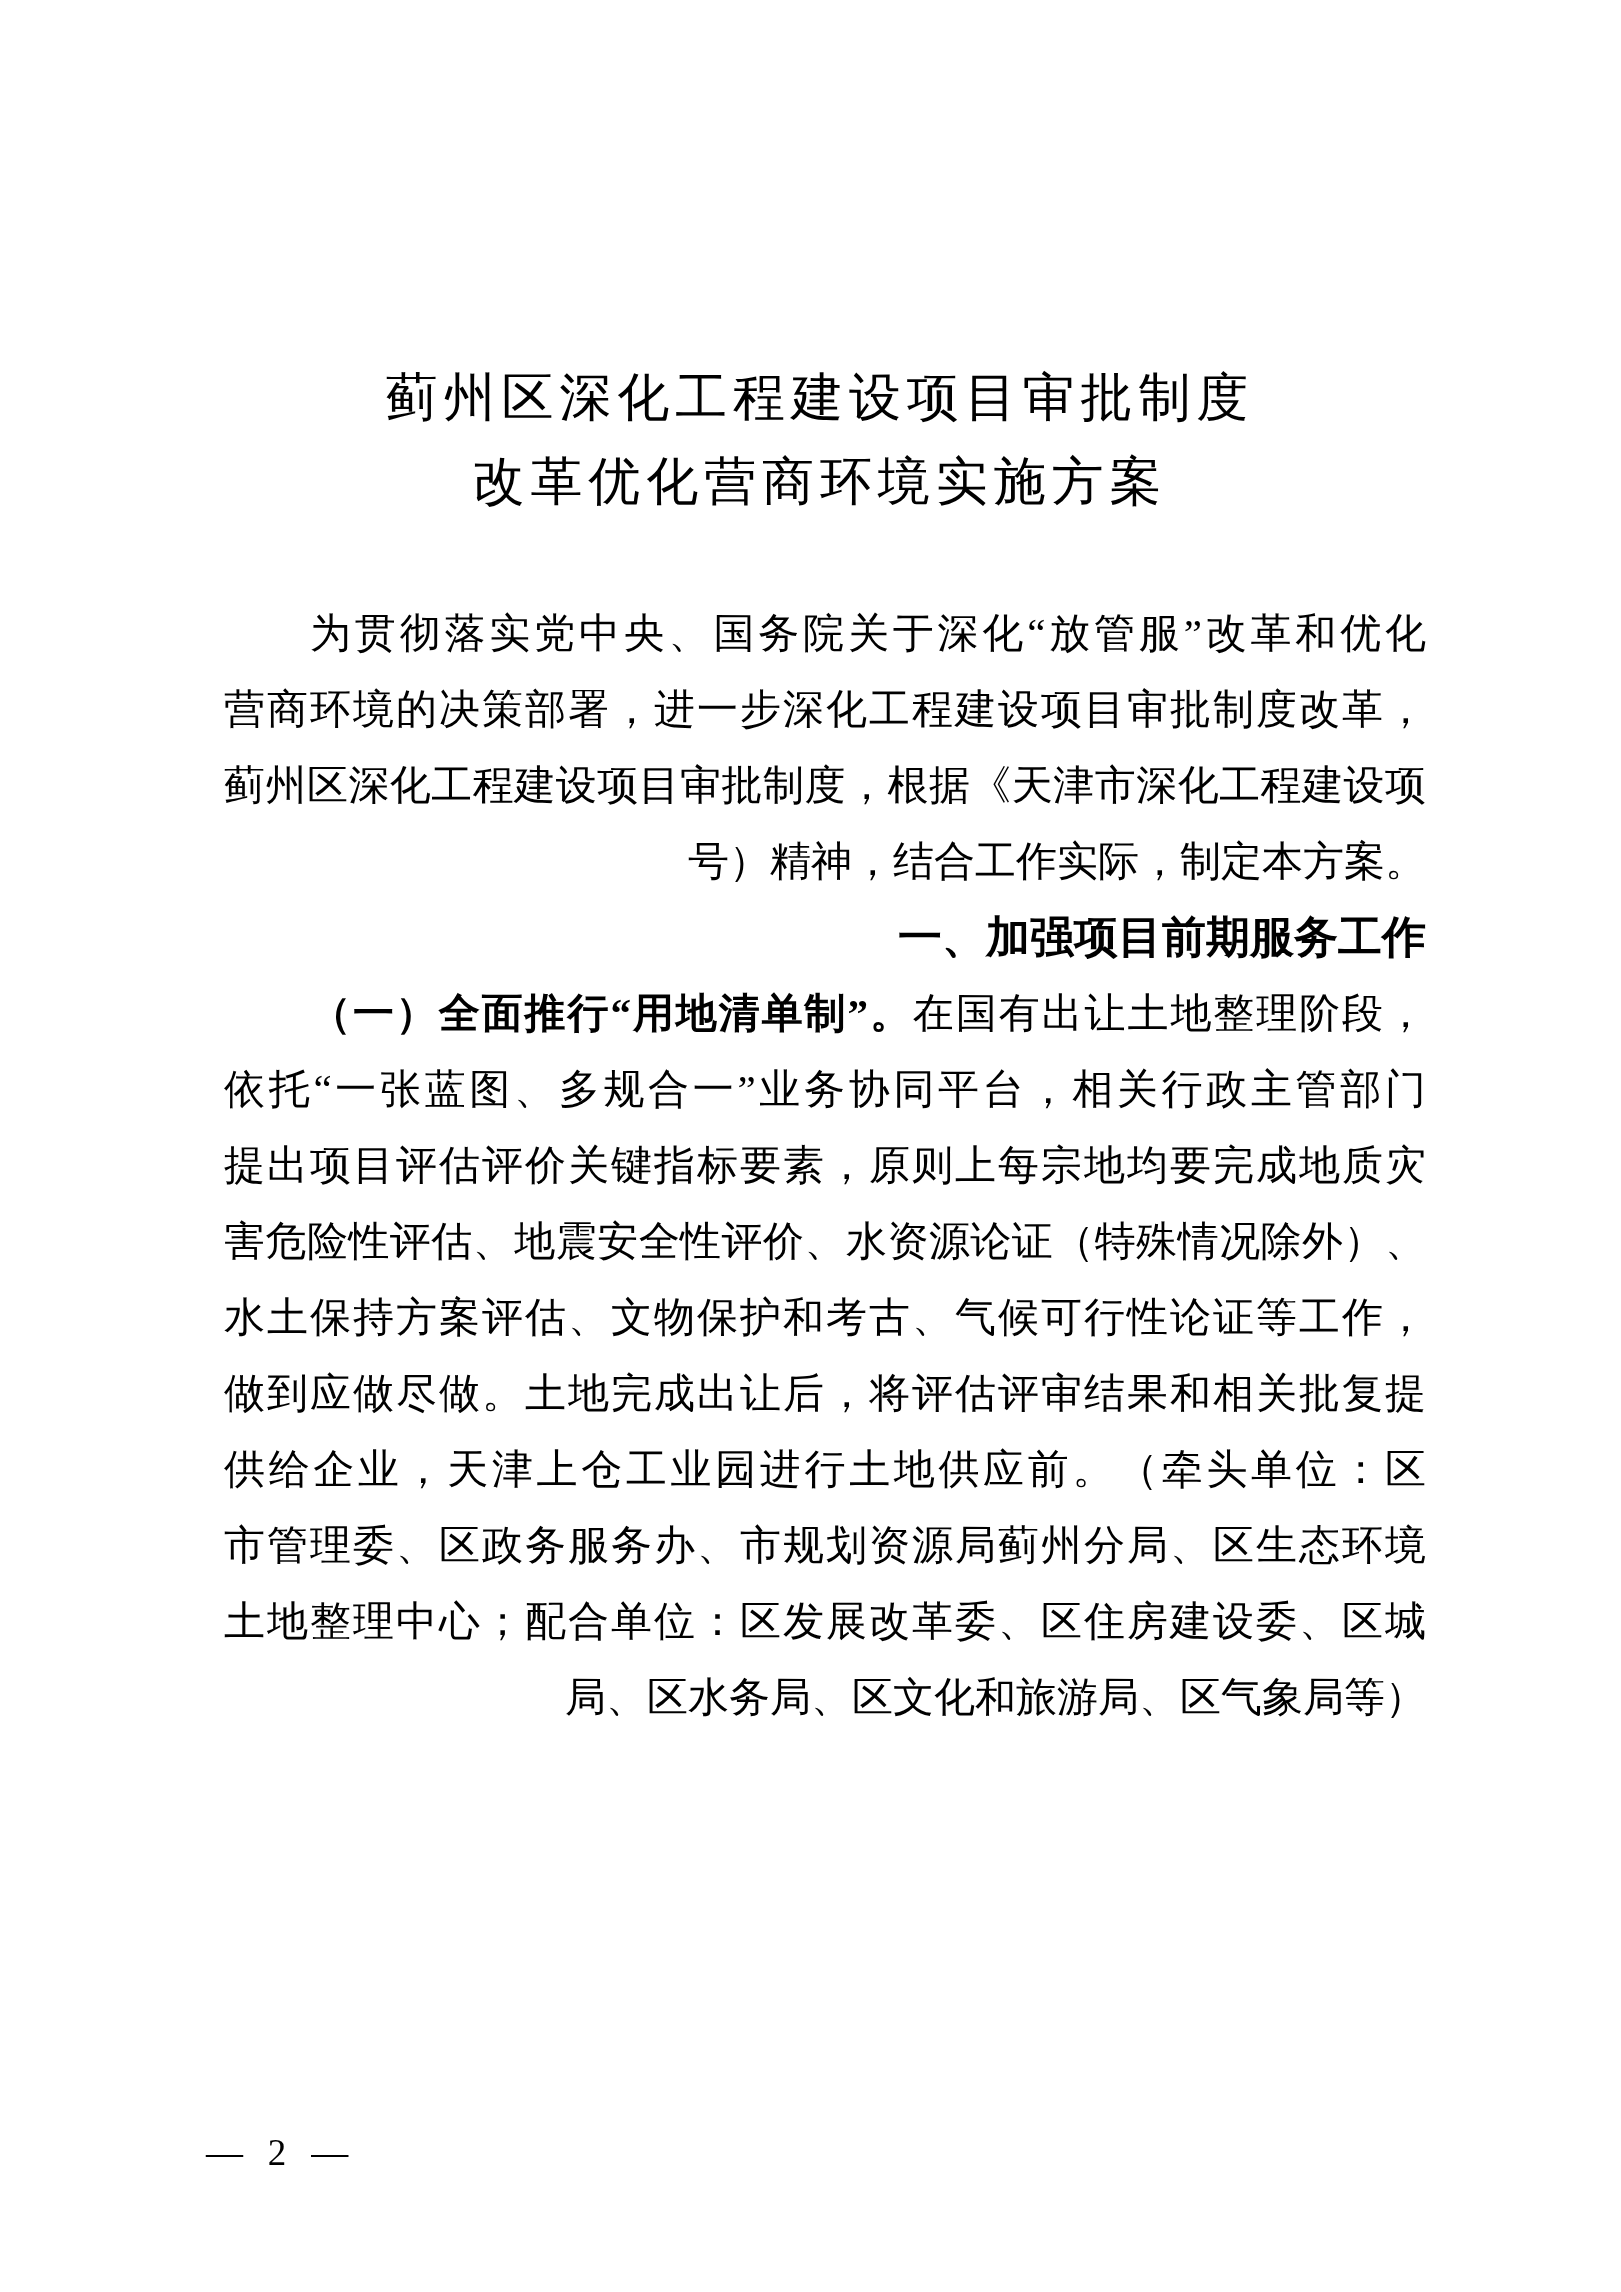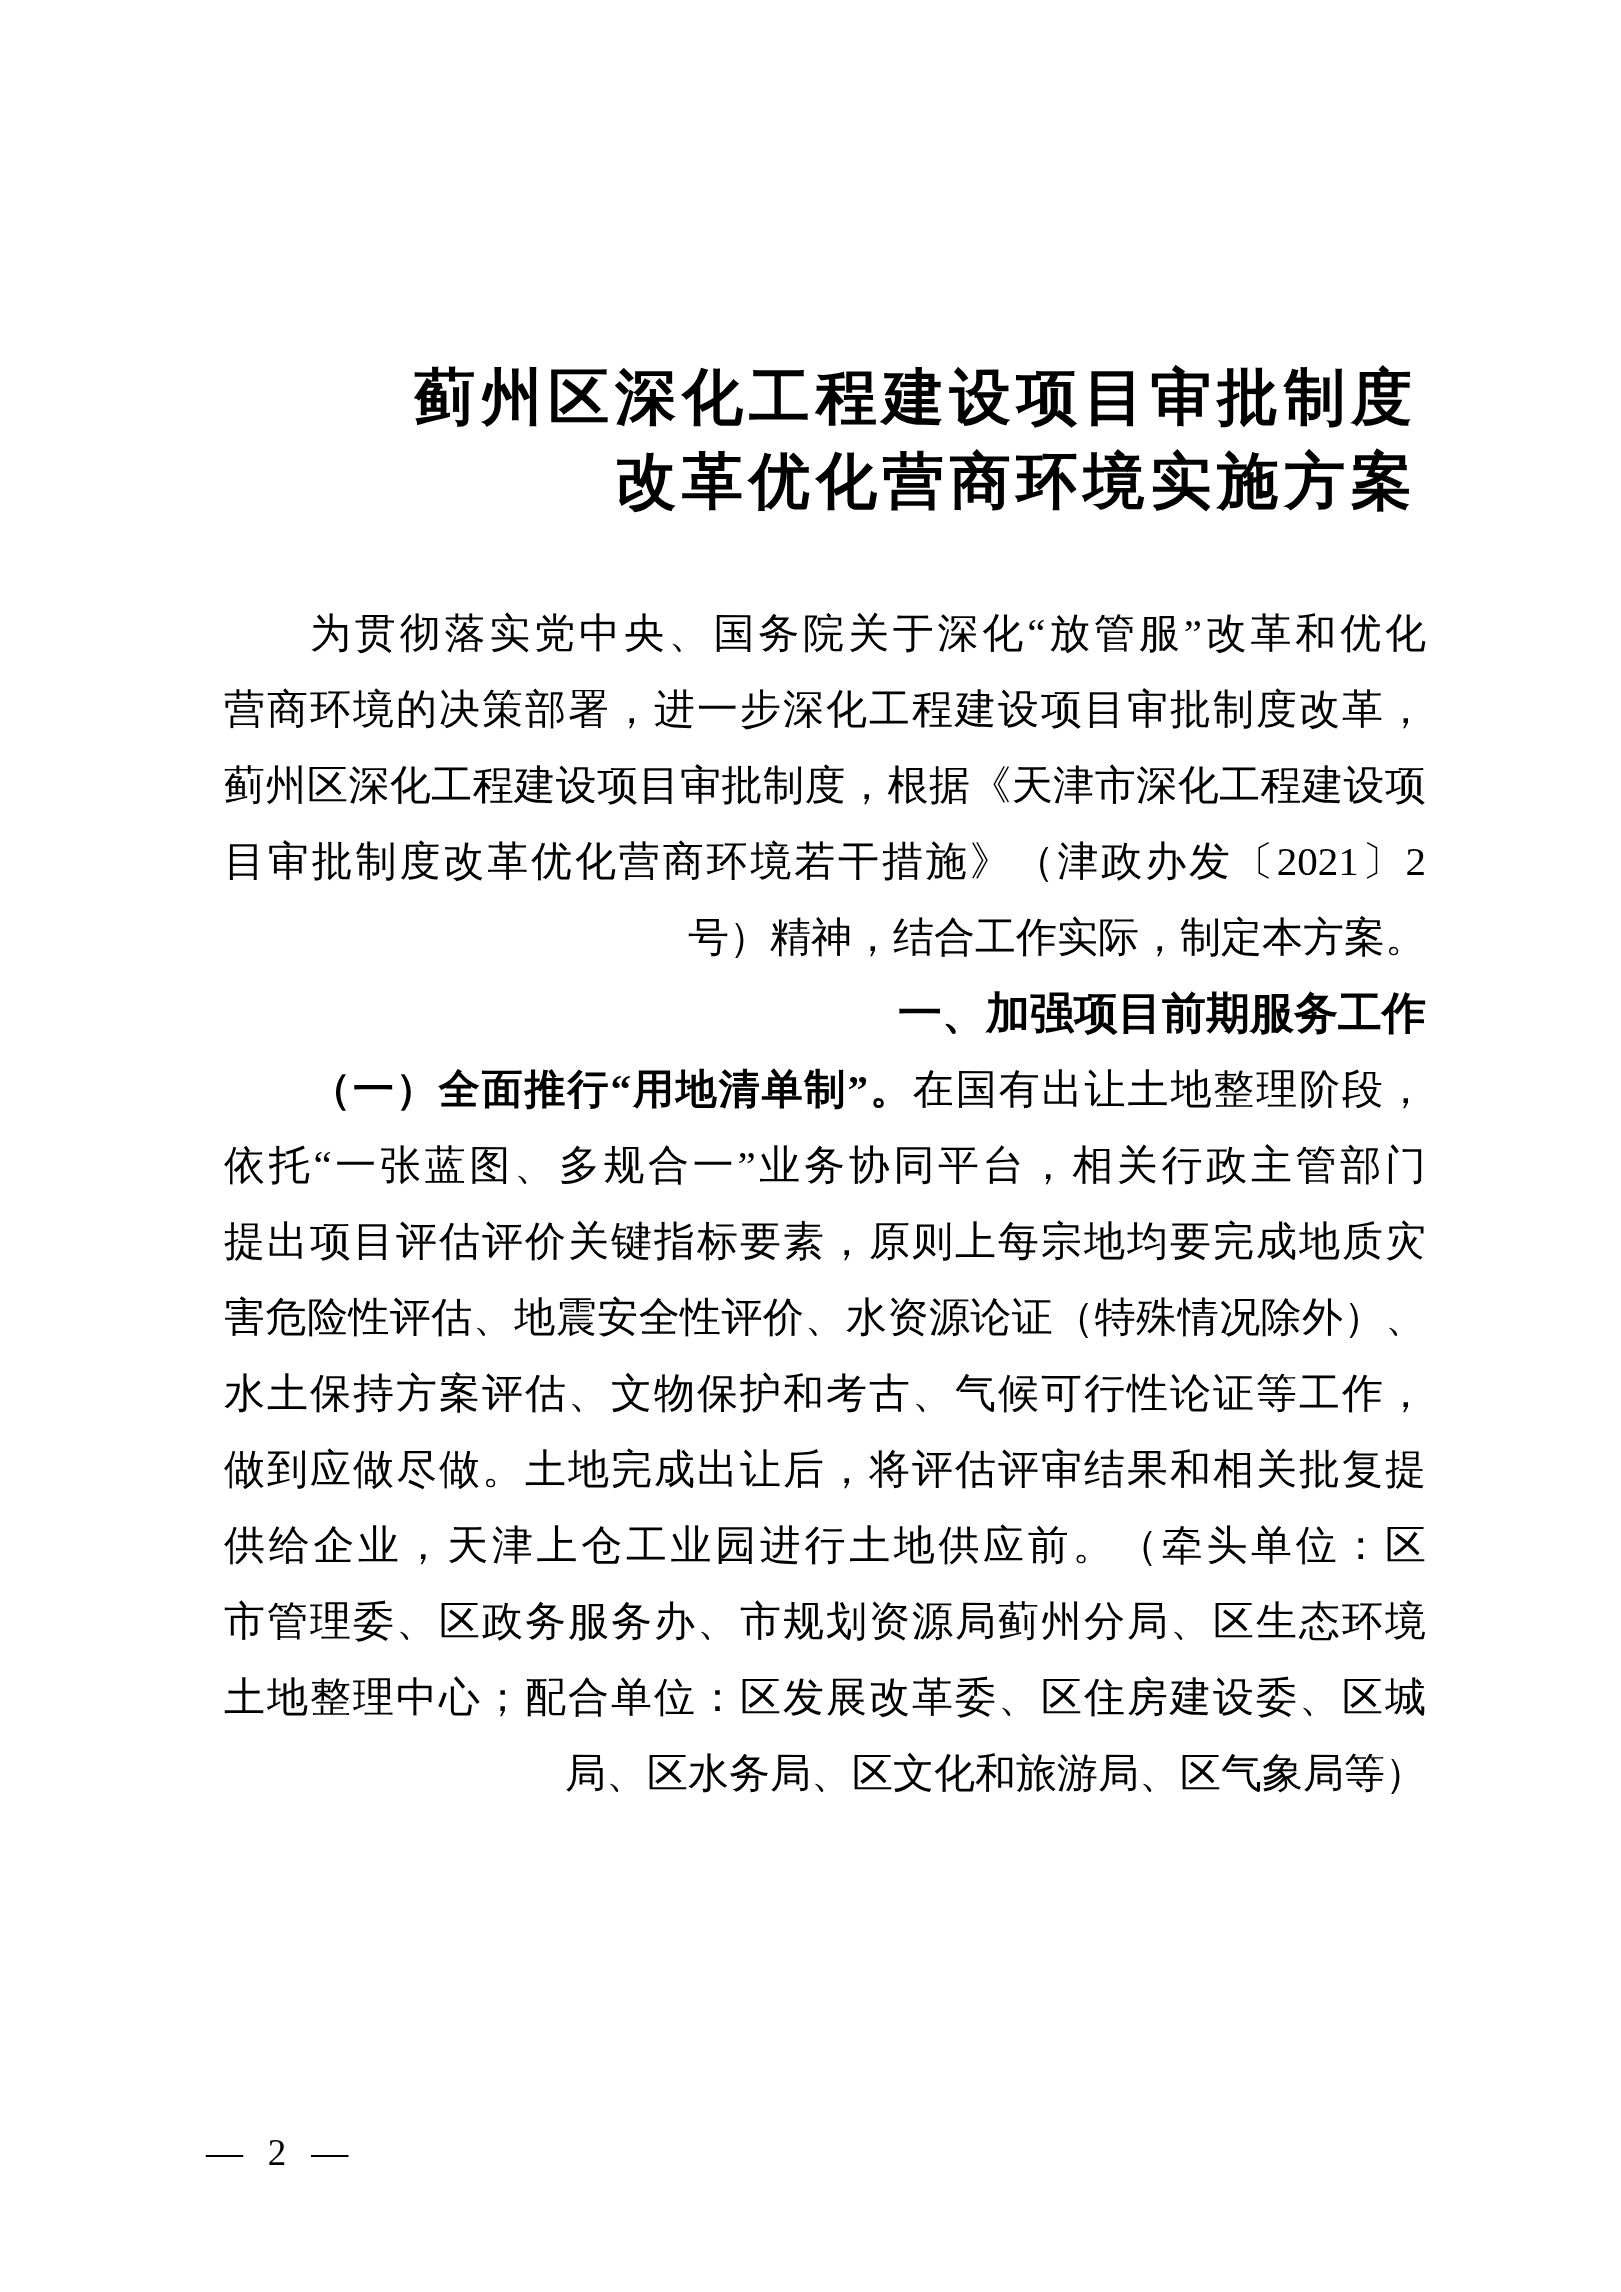--- a/index.html
+++ b/index.html
@@ -18,27 +18,26 @@
   }
   
   .title-block {
     position: absolute;
     left: 216px;
     top: 356px;
     width: 1202px;
     text-align: center;
   }
   .title-line {
-    font-size: 61px;
+    font-size: 52px;
     line-height: 84px;
-    font-weight: 700;
+    font-weight: 400;
     letter-spacing: 5.9px;
     text-indent: 5.9px;
     white-space: nowrap;
-    text-align: right;
   }
   
   .body-block {
     position: absolute;
     left: 224px;
     top: 595px;
     width: 1202px;
   }
   .line {
     font-size: 41px;
@@ -79,21 +78,20 @@
 <div class="page">
   <header class="title-block" id="title-block">
       <div class="title-line">蓟州区深化工程建设项目审批制度</div>
       <div class="title-line">改革优化营商环境实施方案</div>
     </header>
   <main class="body-block" id="body-block">
       <div class="block">
         <div class="line justify indent"><span class="seg">为贯彻落实党中央、国务院关于深化“放管服”改革和优化</span></div>
         <div class="line justify"><span class="seg">营商环境的决策部署，进一步深化工程建设项目审批制度改革，</span></div>
         <div class="line justify"><span class="seg">蓟州区深化工程建设项目审批制度，根据《天津市深化工程建设项</span></div>
-        <div class="line justify"><span class="seg">目审批制度改革优化营商环境若干措施》（津政办发〔2021〕2</span></div>
         <div class="line"><span class="seg">号）精神，结合工作实际，制定本方案。</span></div>
       </div>
       <div class="block">
         <div class="line indent heading"><span class="seg bold">一、加强项目前期服务工作</span></div>
       </div>
       <div class="block">
         <div class="line justify indent"><span class="seg bold">（一）全面推行“用地清单制”。</span><span class="seg">在国有出让土地整理阶段，</span></div>
         <div class="line justify"><span class="seg">依托“一张蓝图、多规合一”业务协同平台，相关行政主管部门</span></div>
         <div class="line justify"><span class="seg">提出项目评估评价关键指标要素，原则上每宗地均要完成地质灾</span></div>
         <div class="line justify"><span class="seg">害危险性评估、地震安全性评价、水资源论证（特殊情况除外）、</span></div>

